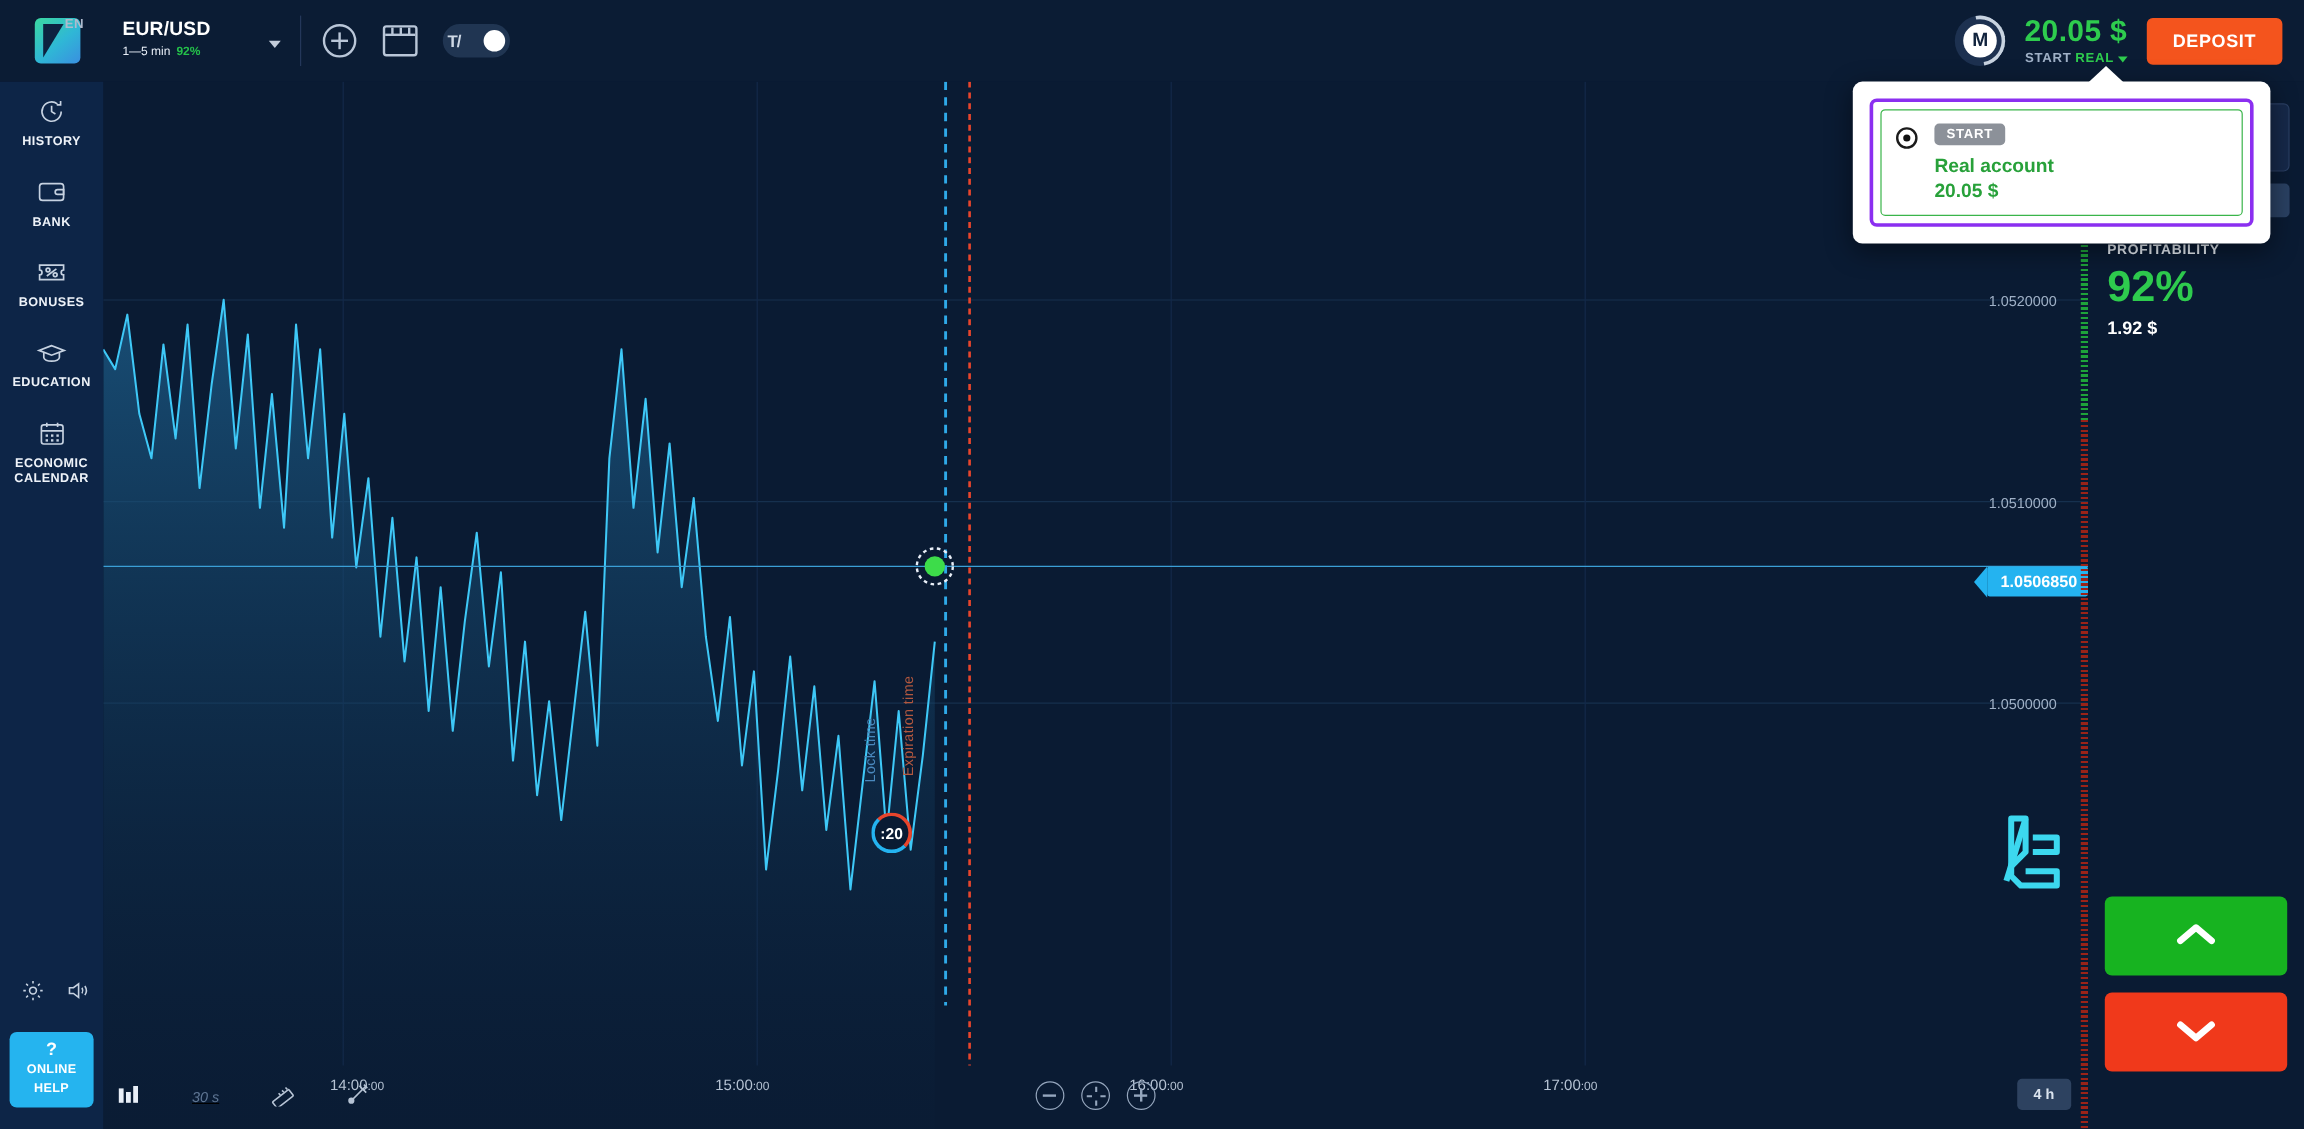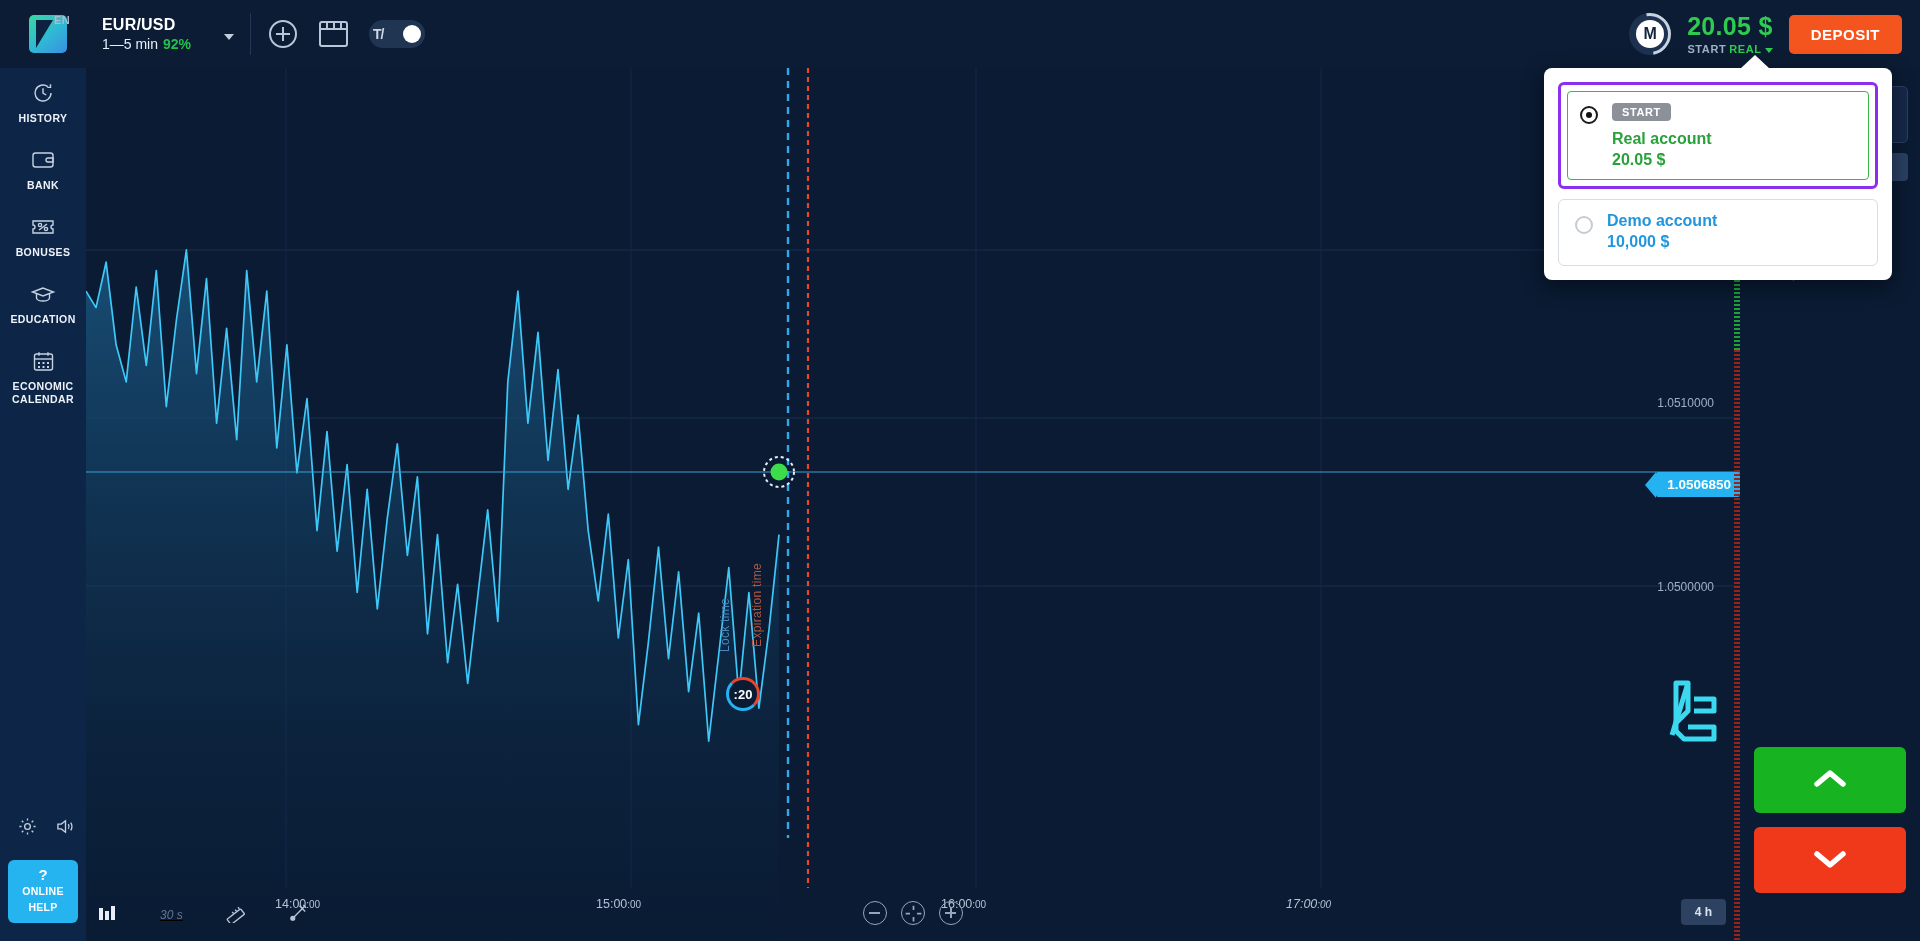--- a/index.html
+++ b/index.html
@@ -28,21 +28,21 @@
     width: 0; height: 0;
     border-left: 17px solid #0d2240;
     border-bottom: 28px solid transparent;
   }
   .logo-lang {
     position: absolute; left: 54px; top: 14px;
     font-size: 11px; font-weight: bold; color: #aebacd; letter-spacing: .3px;
   }
   .pair-block { margin-left: 6px; min-width: 112px; }
   .pair-name { font-size: 16px; font-weight: bold; color: #fff; letter-spacing: .2px; line-height: 19px;}
-  .pair-sub { font-size: 14px; color: #e8eef7; line-height: 20px; }
+  .pair-sub { font-size: 10px; color: #e8eef7; line-height: 20px; }
   .pair-sub .pct { color: #24c04a; font-weight: bold; margin-left: 5px; }
   .caret-down {
     width: 0; height: 0; border-left: 5px solid transparent; border-right: 5px solid transparent;
     border-top: 6px solid #c3ccda; margin-left: 10px; margin-top: 6px;
   }
   .vdivider { width: 1px; height: 42px; background: #24375a; margin: 0 16px; }
   .tb-icon { width: 32px; height: 32px; display:flex; align-items:center; justify-content:center; cursor: pointer; }
   .circle-plus { width: 28px; height: 28px; border-radius: 50%; border: 2px solid #b9c6d8; position: relative;}
   .circle-plus::before, .circle-plus::after {
     content:""; position:absolute; background:#b9c6d8;
@@ -406,35 +406,35 @@
 
       <line x1="702" y1="0" x2="702" y2="770" stroke="#2fa9e8" stroke-width="2.4" stroke-dasharray="7 6"></line>
 
       <line x1="722" y1="0" x2="722" y2="820" stroke="#e8452c" stroke-width="2.2" stroke-dasharray="5 4"></line>
 
       <circle cx="693" cy="404" r="15" fill="none" stroke="#e8eef7" stroke-width="2" stroke-dasharray="3 3"></circle>
       <circle cx="693" cy="404" r="8.5" fill="#3ddc4a"></circle>
     </svg>
 
     <div class="axis-label" style="right:26px; top:176px;">1.0520000</div>
-    <div class="axis-label" style="right:26px; top:328px;">1.0510000</div>
+    <div class="axis-label" style="right:26px; top:344px;">1.0510000</div>
     <div class="axis-label" style="right:26px; top:512px;">1.0500000</div>
 
     <div class="price-tag" style="top:391px;margin-top:13px;">1.0506850</div>
 
     <div class="time-label" style="left:165px;margin-left:24px;">
       <span>14:00</span><span class="sec">:00</span>
     </div>
     <div class="time-label" style="left:510px;">
       <span>15:00</span><span class="sec">:00</span>
     </div>
     <div class="time-label" style="left:855px;">
       <span>16:00</span><span class="sec">:00</span>
     </div>
-    <div class="time-label" style="left:1200px;font-style:italic;">
+    <div class="time-label" style="left:1200px;">
       <span>17:00</span><span class="sec">:00</span>
     </div>
 
     <div class="vline-label" style="left:632px; top:530px; color:#4a88bd;">Lock time</div>
     <div class="vline-label" style="left:664px; top:495px; color:#b3583f;">Expiration time</div>
 
     <div class="countdown" style="left:640px; top:609px;">:20</div>
 
     <div class="watermark">
       <svg width="74" height="74" viewBox="0 0 74 74" fill="none" stroke="#3fe3fa" stroke-width="5" stroke-linejoin="round">
@@ -527,22 +527,15 @@
       <div class="acct-inner">
         <div class="radio on"></div>
         <div>
           <span class="badge-start">START</span>
           <div class="acct-name acct-green">Real account</div>
           <div class="acct-bal acct-green">20.05 $</div>
         </div>
       </div>
     </div>
 
-    <div class="acct-card">
-      <div class="radio off"></div>
-      <div>
-        <div class="acct-name acct-blue" style="margin-top:0;">Demo account</div>
-        <div class="acct-bal acct-blue">10,000 $</div>
-      </div>
-    </div>
   </div>
 
 </div>
 
 </body></html>

